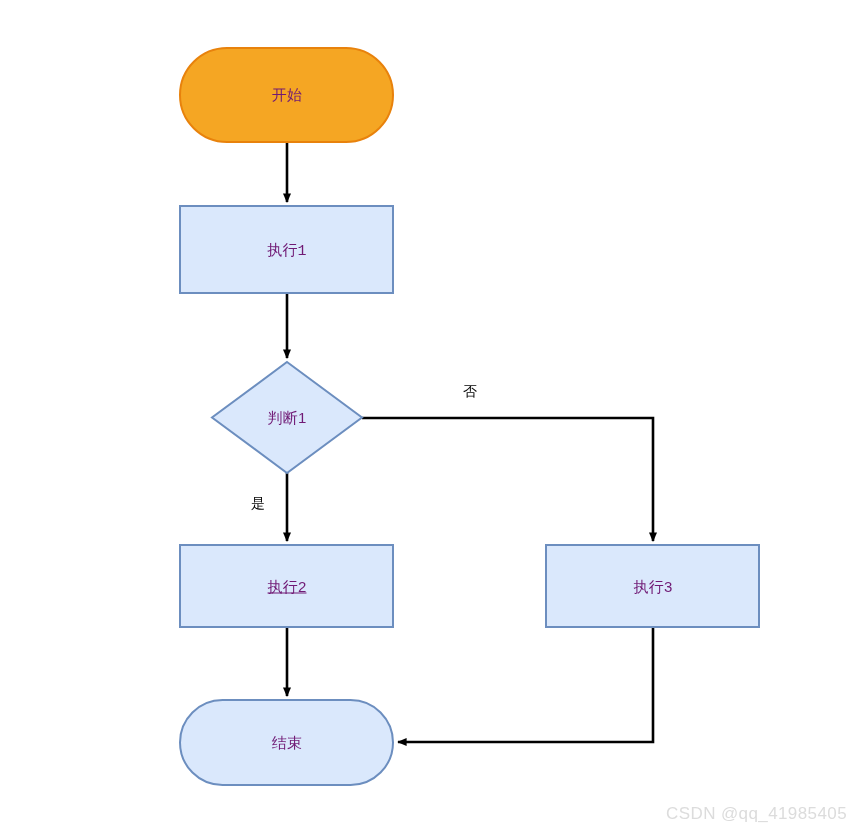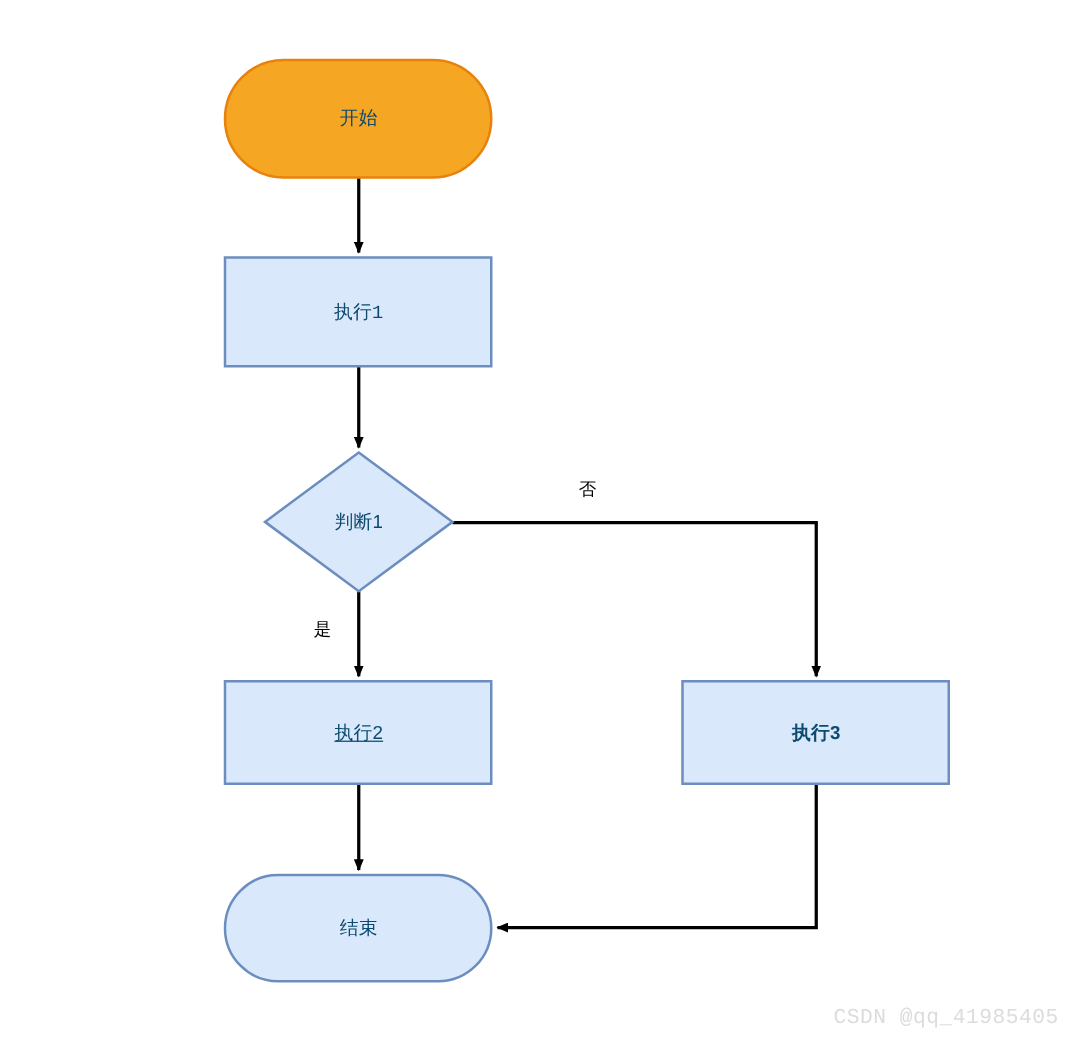--- a/index.html
+++ b/index.html
@@ -16,21 +16,21 @@
   }
   #flow-canvas {
     position: absolute;
     inset: 0;
     width: 859px;
     height: 834px;
   }
   .node-label {
     position: absolute;
     font-size: 15px;
-    color: #0c4a6e;
+    color: #701a75;
     text-align: left;
     white-space: nowrap;
     transform: translate(-50%, -50%);
     pointer-events: none;
     letter-spacing: 0.2px;
   }
   .edge-label {
     position: absolute;
     font-size: 14px;
     color: #000000;
@@ -39,21 +39,21 @@
     transform: translate(-50%, -50%);
   }
   .watermark {
     position: absolute;
     right: 12px;
     bottom: 10px;
     font-size: 17px;
     color: #dcdcdc;
     white-space: nowrap;
     letter-spacing: 0.4px;
-    font-family: Liberation Mono, monospace;
+    font-family: Liberation Sans, sans-serif;
   }
 </style>
 </head>
 <body>
 
 <div id="diagram-root">
 
   <svg id="flow-canvas" viewBox="0 0 859 834" xmlns="http://www.w3.org/2000/svg">
     <defs>
       <marker id="arrowhead" markerWidth="10" markerHeight="8" refX="8.6" refY="4" orient="auto" markerUnits="userSpaceOnUse">
@@ -111,21 +111,21 @@
   </svg>
 
   <div class="node-label" style="left:287px; top:95px;">开始</div>
 
   <div class="node-label" style="left:287px; top:250px;font-family:Liberation Mono, monospace;">执行1</div>
 
   <div class="node-label" style="left:287px; top:418px;">判断1</div>
 
   <div class="node-label" style="left:287px; top:587px;text-decoration:underline;">执行2</div>
 
-  <div class="node-label" style="left:653px; top:587px;font-weight:bold;">执行3</div>
+  <div class="node-label" style="left:653px; top:587px;">执行3</div>
 
   <div class="node-label" style="left:287px; top:743px;">结束</div>
 
   <div class="edge-label" style="left:258px; top:504px;">是</div>
 
   <div class="edge-label" style="left:470px; top:392px;">否</div>
 
   <div class="watermark">CSDN @qq_41985405</div>
 
 </div>

